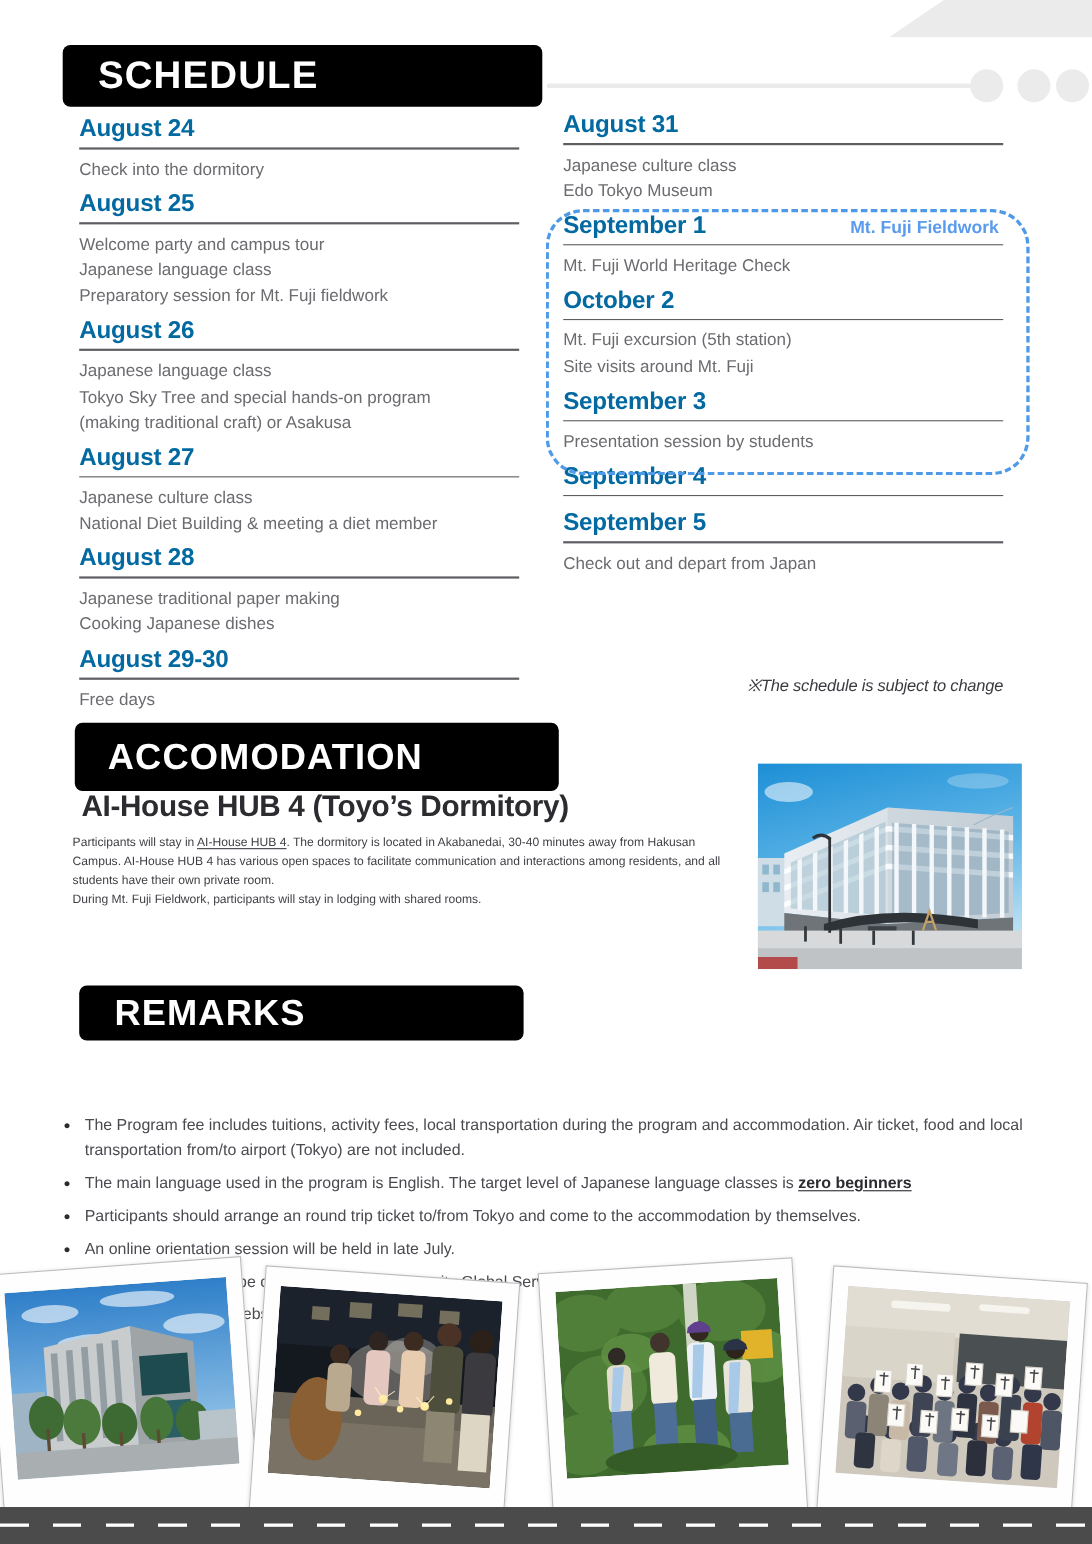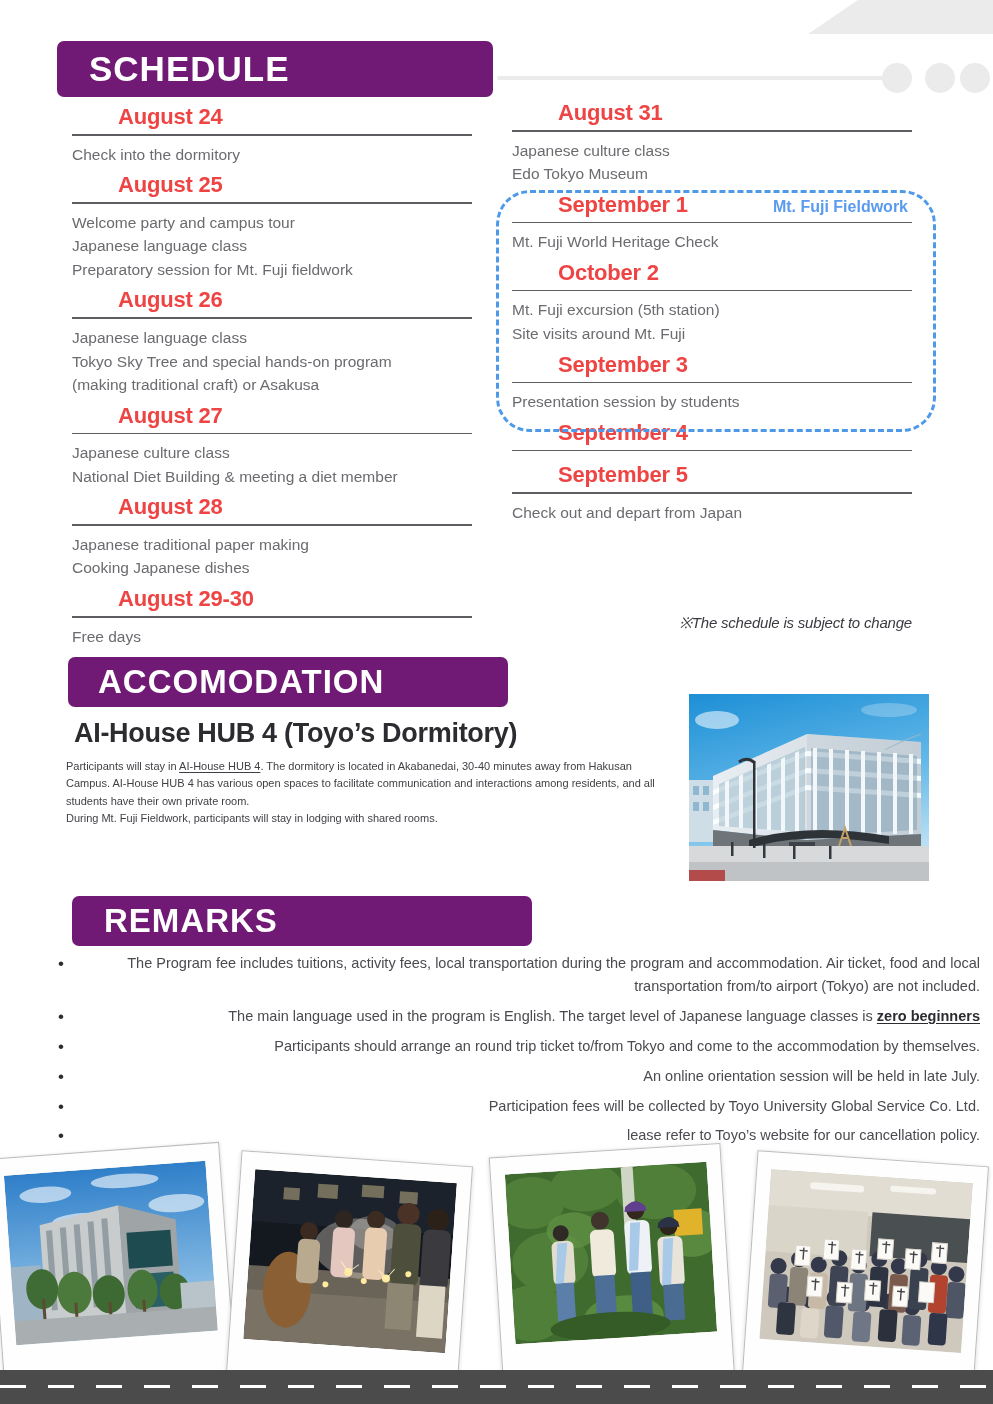--- a/index.html
+++ b/index.html
@@ -25,43 +25,43 @@
     position:absolute; top:63px; width:30px; height:30px;
     border-radius:50%; background:#ebebeb;
   }
   .deco-dot.d1{ left:882px; }
   .deco-dot.d2{ left:925px; }
   .deco-dot.d3{ left:960px; }
 
   
   .banner{
     position:absolute;
-    background:#701a75;
+    background:#000000;
     border-radius:7px;
     display:flex; align-items:center;
     color:#fff;
     font-weight:bold;
     letter-spacing:1px;
   }
   .banner-schedule{ left:57px; top:41px; width:436px; height:56px; padding-left:32px; font-size:35px; }
-  .banner-accom{   left:68px; top:657px; width:440px; height:50px; padding-left:30px; font-size:33px; }
-  .banner-remarks{ left:72px; top:896px; width:460px; height:50px; padding-left:32px; font-size:33px;}
+  .banner-accom{   left:68px; top:657px; width:440px; height:62px; padding-left:30px; font-size:33px; }
+  .banner-remarks{ left:72px; top:896px; width:404px; height:50px; padding-left:32px; font-size:33px;}
 
   
   .sched-col{ position:absolute; }
   .sched-left { left:72px; top:100px; width:400px; }
   .sched-right{ left:512px; top:96px; width:400px; }
 
   .entry{ margin-bottom:2px; }
   .entry-head{
     display:flex; align-items:baseline; justify-content:space-between;
   }
   .entry-date{
-    font-size:22px; font-weight:bold; color:#ef4444;
-    letter-spacing:-0.2px; line-height:1.5;margin-left:46px;
+    font-size:22px; font-weight:bold; color:#0369a1;
+    letter-spacing:-0.2px; line-height:1.5;
   }
   .entry-tag{
     font-size:16px; font-weight:bold; color:#5a9bee; letter-spacing:0px;
     padding-right:4px;
   }
   .entry-rule{
     height:1.6px; background:#5d5d62; margin-top:1px; margin-bottom:7px;
   }
   .entry-body{ font-size:15.5px; color:#6b6b70; line-height:1.52; }
   .entry-body .ln{ display:block; }
@@ -92,22 +92,22 @@
 
   
   .dorm-photo{
     position:absolute; left:689px; top:694px; width:240px; height:187px;
     overflow:hidden; background:#9fd0ef;
   }
   .dorm-photo svg{ display:block; width:100%; height:100%; }
 
   
   .remarks{
-    position:absolute; left:50px; top:952px; width:930px;
-    font-size:14.5px; color:#4a4a50; line-height:1.58;text-align:right;
+    position:absolute; left:50px; top:1012px; width:930px;
+    font-size:14.5px; color:#4a4a50; line-height:1.58;
   }
   .remarks ul{ list-style:none; }
   .remarks li{
     position:relative; padding-left:27px; margin-bottom:7px;
   }
   .remarks li::before{
     content:"\2022"; position:absolute; left:8px; top:-1px;
     font-size:17px; color:#2b2b30;
   }
   .remarks b{ font-weight:bold; color:#2b2b30; text-decoration:underline; text-underline-offset:2px;}

